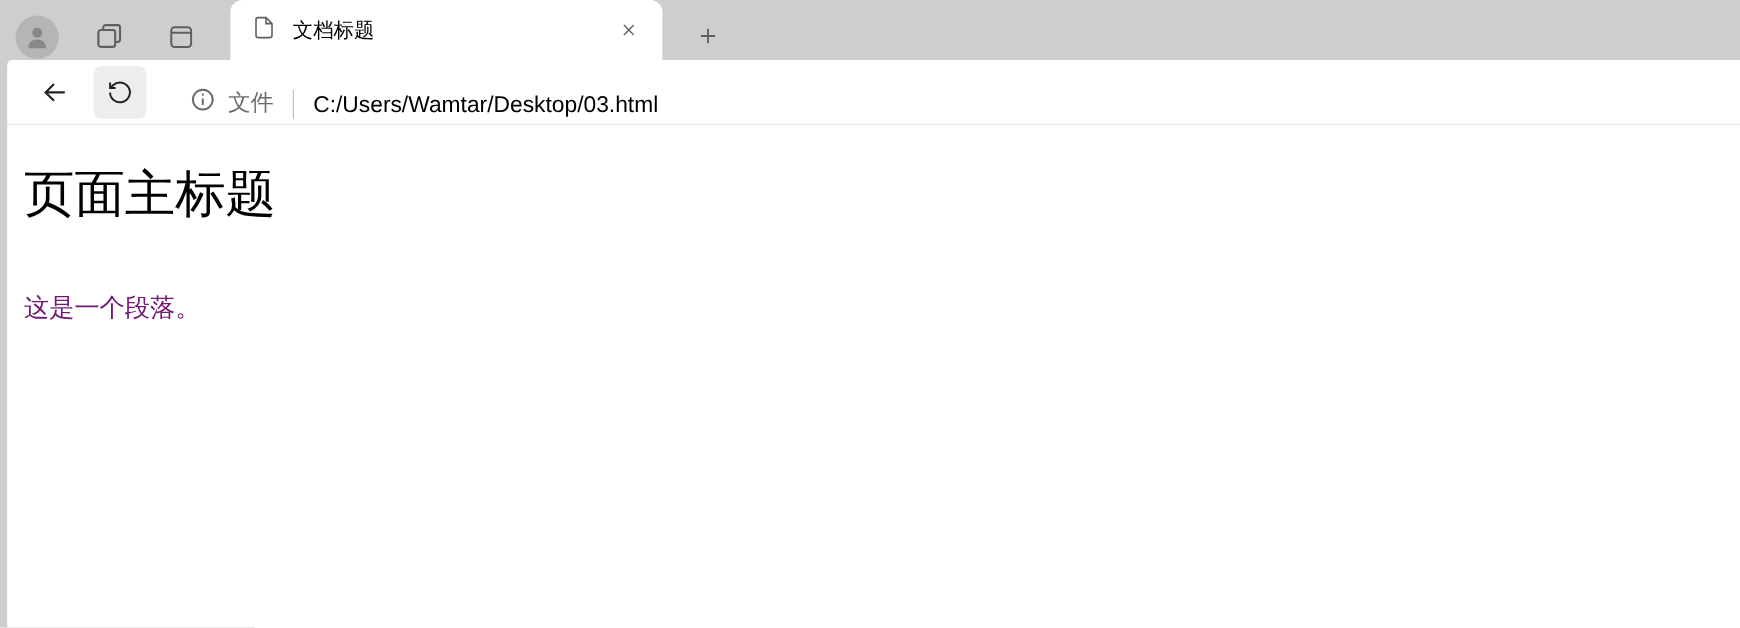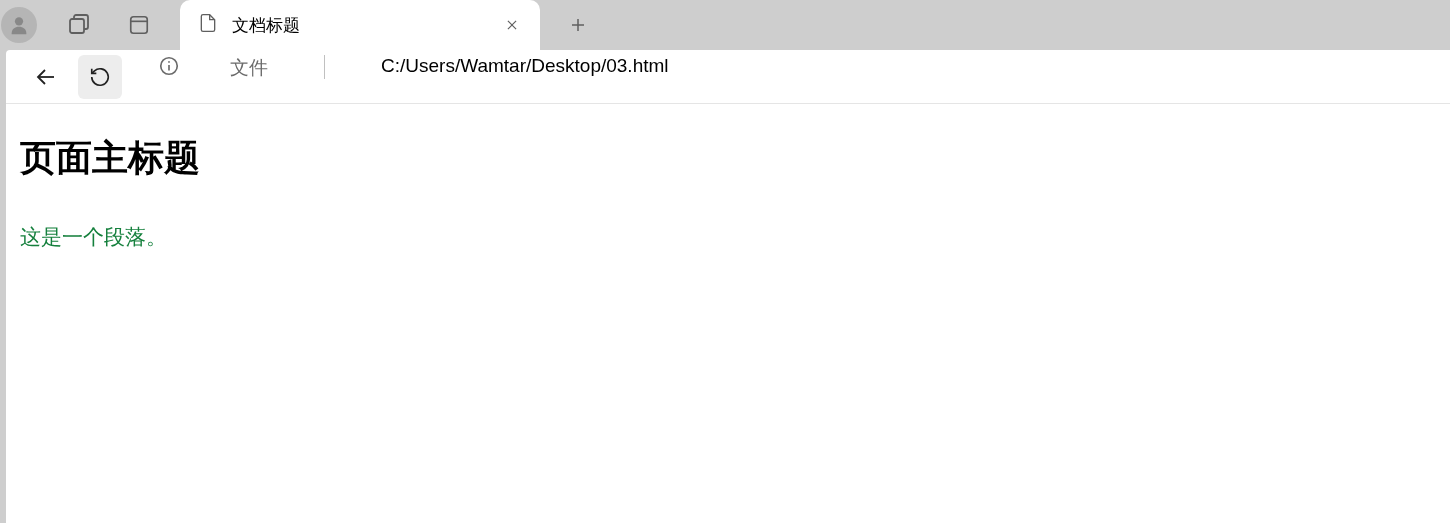--- a/index.html
+++ b/index.html
@@ -11,21 +11,22 @@
       font-family: "Segoe UI", "Microsoft YaHei", sans-serif;
       background: #cecece;
       width: 1450px;
       height: 523px;
       overflow: hidden;
     }
     .titlebar {
       height: 50px;
       background: #cecece;
       display: flex;
-      align-items: center;
+      align-items: flex-end;
+      padding-left: 12px;
     }
     .titlebar-icon {
       width: 38px;
       height: 38px;
       display: flex;
       align-items: center;
       justify-content: center;
       margin-right: 22px;
       color: #5f5f5f;
     }
@@ -98,24 +99,23 @@
     }
     .nav-btn.refresh {
       background: #ededed;
       margin-left: 10px;
       margin-right: 24px;
     }
     .addr-bar {
       flex: 1;
       height: 44px;
       display: flex;
-      align-items: flex-start;
+      align-items: flex-end;
       border-radius: 22px;
       padding-left: 12px;
-      gap: 40px;
     }
     .addr-info-icon {
       color: #6b6b6b;
       margin-right: 10px;
     }
     .addr-label {
       font-size: 19px;
       color: #6b6b6b;
     }
     .addr-sep {
@@ -128,28 +128,28 @@
       font-size: 19px;
       color: #000;
     }
     .page {
       background: #ffffff;
       height: calc(523px - 104px);
       margin-left: 6px;
       padding: 30px 14px;
     }
     .page h1 {
-      font-size: 36px;
-      font-weight: bold;
+      font-size: 42px;
+      font-weight: normal;
       color: #000;
-      margin-bottom: 40px;
+      margin-bottom: 52px;
     }
     .page p {
       font-size: 21px;
-      color: #15803d;
+      color: #701a75;
     }
   </style>
 </head>
 <body>
 
 <div class="titlebar">
   <div class="titlebar-icon">
     <div class="profile-circle">
       <svg width="22" height="22" viewBox="0 0 24 24" fill="#888">
           <circle cx="12" cy="8" r="4.5"></circle>

